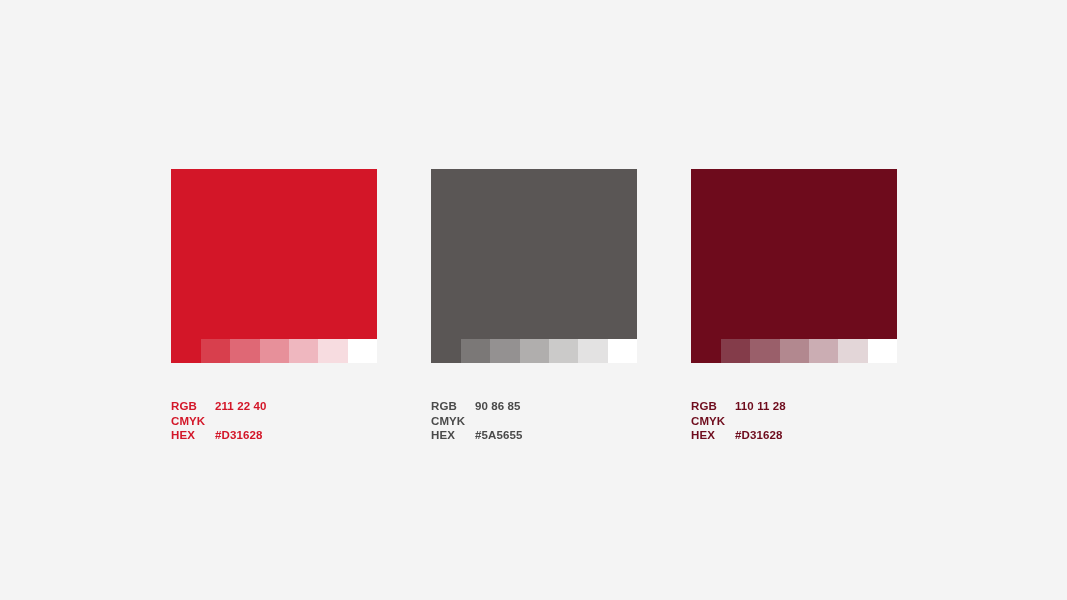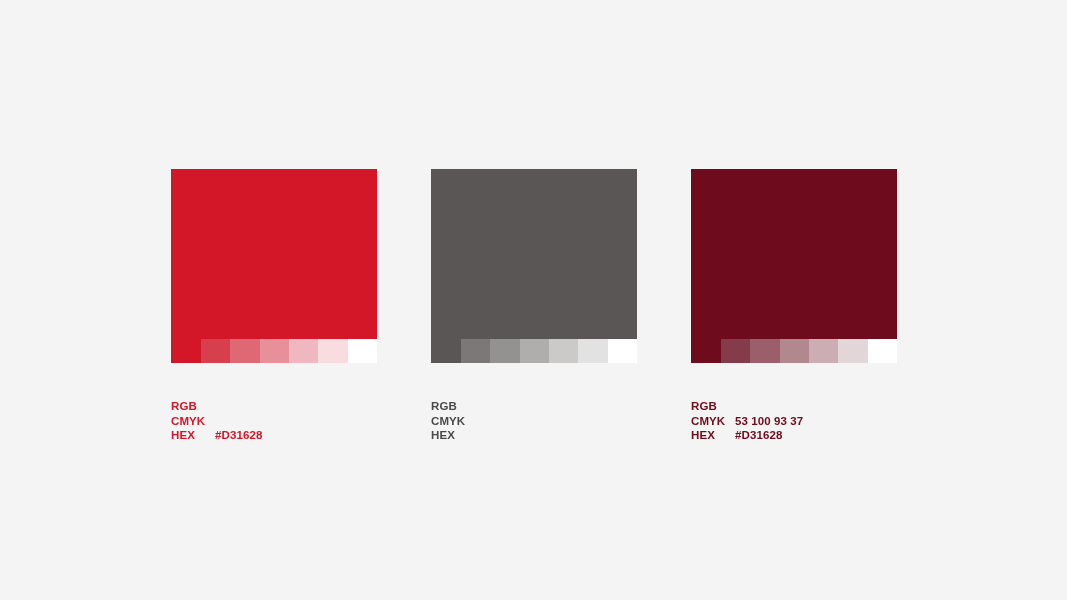--- a/index.html
+++ b/index.html
@@ -83,20 +83,21 @@
       <div class="tint tint-step" style="background: rgb(216, 63, 77);"></div>
       <div class="tint tint-step" style="background: rgb(223, 104, 117);"></div>
       <div class="tint tint-step" style="background: rgb(231, 144, 154);"></div>
       <div class="tint tint-step" style="background: rgb(239, 183, 191);"></div>
       <div class="tint tint-step" style="background: rgb(247, 220, 224);"></div>
       <div class="tint tint-step" style="background: rgb(255, 255, 255);"></div>
     </div>
     <div class="caption" style="color: rgb(211, 22, 40);">
       <div class="caption-row">
         <span class="caption-key">RGB</span>
+        <span class="caption-val">211 22 40</span>
       </div>
       <div class="caption-row">
         <span class="caption-key">CMYK</span>
       </div>
       <div class="caption-row">
         <span class="caption-key">HEX</span>
         <span class="caption-val">#D31628</span>
       </div>
     </div>
   </div>
@@ -108,48 +109,50 @@
       <div class="tint tint-step" style="background: rgb(123, 120, 119);"></div>
       <div class="tint tint-step" style="background: rgb(148, 145, 145);"></div>
       <div class="tint tint-step" style="background: rgb(176, 174, 173);"></div>
       <div class="tint tint-step" style="background: rgb(203, 202, 201);"></div>
       <div class="tint tint-step" style="background: rgb(227, 226, 226);"></div>
       <div class="tint tint-step" style="background: rgb(255, 255, 255);"></div>
     </div>
     <div class="caption" style="color: rgb(74, 74, 74);">
       <div class="caption-row">
         <span class="caption-key">RGB</span>
+        <span class="caption-val">90 86 85</span>
       </div>
       <div class="caption-row">
         <span class="caption-key">CMYK</span>
       </div>
       <div class="caption-row">
         <span class="caption-key">HEX</span>
+        <span class="caption-val">#5A5655</span>
       </div>
     </div>
   </div>
 
   <div class="swatch swatch-3">
     <div class="block" style="background: rgb(110, 11, 28);"></div>
     <div class="tints">
       <div class="tint tint-base" style="background: rgb(110, 11, 28);"></div>
       <div class="tint tint-step" style="background: rgb(132, 60, 74);"></div>
       <div class="tint tint-step" style="background: rgb(154, 95, 106);"></div>
       <div class="tint tint-step" style="background: rgb(178, 136, 143);"></div>
       <div class="tint tint-step" style="background: rgb(203, 173, 179);"></div>
       <div class="tint tint-step" style="background: rgb(227, 214, 216);"></div>
       <div class="tint tint-step" style="background: rgb(255, 255, 255);"></div>
     </div>
     <div class="caption" style="color: rgb(110, 11, 28);">
       <div class="caption-row">
         <span class="caption-key">RGB</span>
+        <span class="caption-val">110 11 28</span>
       </div>
       <div class="caption-row">
         <span class="caption-key">CMYK</span>
-        <span class="caption-val">53 100 93 37</span>
       </div>
       <div class="caption-row">
         <span class="caption-key">HEX</span>
         <span class="caption-val">#D31628</span>
       </div>
     </div>
   </div>
 
 </div>
 

